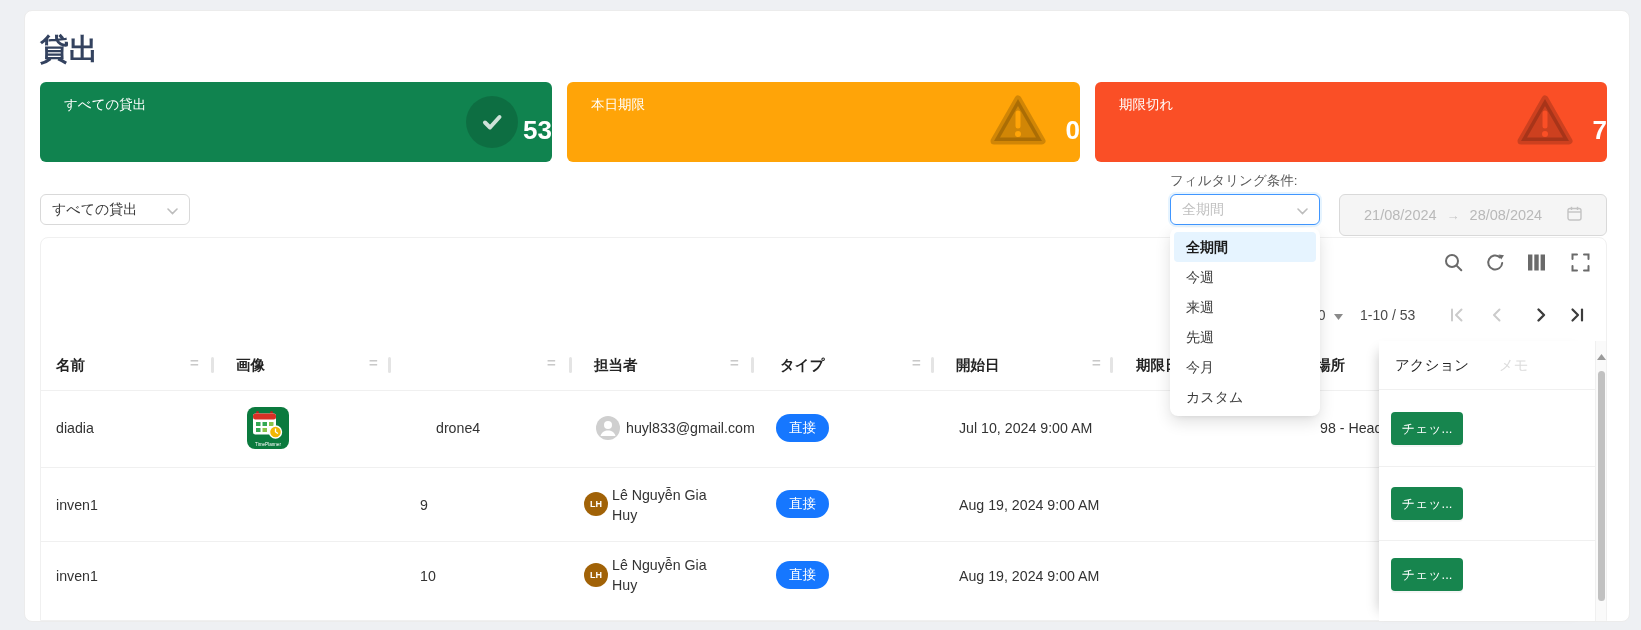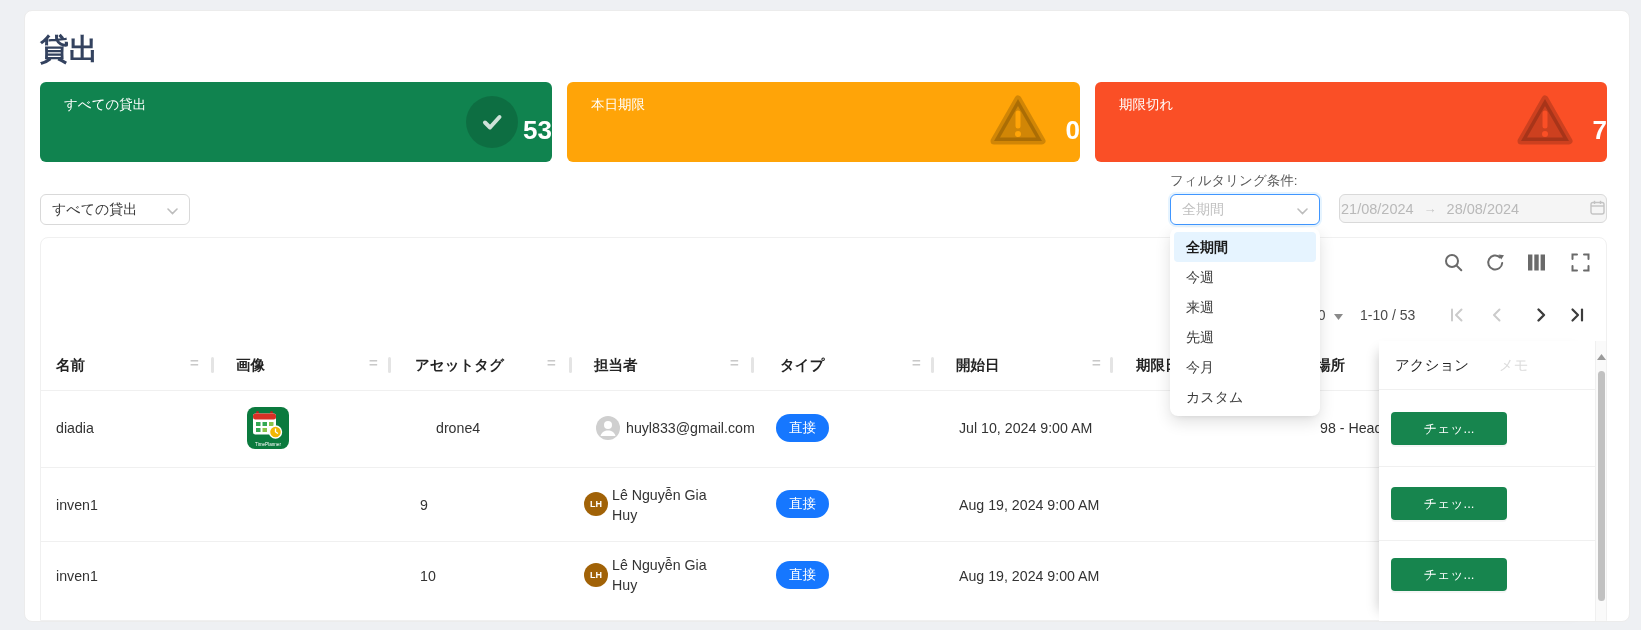--- a/index.html
+++ b/index.html
@@ -24,23 +24,23 @@
     display:flex; align-items:center; justify-content:center; }
 
   
   .sel { position:absolute; top:194px; height:31px; background:#fff; border:1px solid #d9d9d9;
     border-radius:6px; display:flex; align-items:center; padding:0 11px; font-size:14px; color:#3a3a3a; }
   .sel .grow { flex:1; }
   .loan-sel { left:40px; width:150px; }
   .period-label { position:absolute; left:1170px; top:172px; font-size:13.5px; color:#595959; }
   .period-sel { left:1170px; width:150px; border:1.5px solid #4096ff; box-shadow:0 0 0 2px rgba(5,145,255,.10); }
   .placeholder { color:#bfbfbf; }
-  .range-picker { position:absolute; left:1339px; top:194px; width:268px; height:29px; background:#f5f5f5;
+  .range-picker { position:absolute; left:1339px; top:194px; width:268px; height:42px; background:#f5f5f5;
     border:1px solid #d9d9d9; border-radius:6px; display:flex; align-items:center; gap:10px;
-    padding:0 1px; font-size:14.5px; color:#b9b9b9; }
+    padding:0 24px; font-size:14.5px; color:#b9b9b9; }
   .range-picker .arrow { color:#c6c6c6; font-size:13px; }
   .range-picker .cal { margin-left:auto; }
 
   
   .dropdown { position:absolute; left:1170px; top:228px; width:150px; background:#fff; border-radius:8px;
     box-shadow:0 6px 16px rgba(0,0,0,0.12), 0 3px 6px -4px rgba(0,0,0,0.12); padding:4px; z-index:40; }
   .dd-item { height:30px; line-height:30px; padding:0 12px; font-size:14px; color:#3c3c3c; border-radius:4px; cursor:pointer; }
   .dd-item.selected { background:#e6f4ff; font-weight:700; color:#1a1a1a; }
 
   
@@ -68,21 +68,21 @@
   .clipw { overflow:hidden; width:141px; }
 
   
   .fixed-panel { position:absolute; left:1379px; top:341px; width:216px; height:280px; background:#fff;
     z-index:6; box-shadow:-10px 0 12px -10px rgba(0,0,0,0.22); }
   .fp-header { height:49px; line-height:49px; border-bottom:1px solid #f0f0f0; position:relative;
     font-size:14.5px; font-weight:400; }
   .fp-header .act { position:absolute; left:16px; color:#242424; }
   .fp-header .memo { position:absolute; left:120px; color:#dcdcdc; }
   .fp-row { position:relative; border-bottom:1px solid #f0f0f0; }
-  .btn-check { position:absolute; left:12px; width:116px; height:33px; border:none; border-radius:4px;
+  .btn-check { position:absolute; left:12px; width:72px; height:33px; border:none; border-radius:4px;
     background:#17854E; color:#fff; font-size:13px; font-family:inherit; cursor:pointer;
     box-shadow:0 2px 0 rgba(0,0,0,0.04); }
 
   
   .vscroll { position:absolute; left:1595px; top:341px; width:11px; height:280px; background:#fafafa;
     border-left:1px solid #f0f0f0; z-index:7; }
   .vscroll .up { position:absolute; left:1px; top:5px; }
   .vscroll .thumb { position:absolute; left:2px; top:30px; width:7px; height:230px; background:#c1c1c1; border-radius:4px; }
 </style>
 </head>
@@ -213,21 +213,20 @@
   </div>
   <div class="pag-icon" style="left:1568px;">
     <svg width="18" height="18" viewBox="0 0 18 18" fill="none" stroke="#3c3c3c" stroke-width="2.2" stroke-linecap="round" stroke-linejoin="round">
         <path d="M4.5 3.5L10 9l-5.5 5.5"></path>
         <line x1="14" y1="3.5" x2="14" y2="14.5"></line>
       </svg>
   </div>
 
   <div class="th" style="left:56px;">名前</div>
   <div class="th" style="left:236px;">画像</div>
-  <div class="th" style="left:415px;">アセットタグ</div>
   <div class="th" style="left:594px;">担当者</div>
   <div class="th" style="left:780px;">タイプ</div>
   <div class="th" style="left:956px;">開始日</div>
   <div class="th" style="left:1136px;">期限日</div>
   <div class="th" style="left:1316px;">場所</div>
 
   <div class="th-filter" style="left:190px;">=</div>
   <div class="th-filter" style="left:369px;">=</div>
   <div class="th-filter" style="left:547px;">=</div>
   <div class="th-filter" style="left:730px;">=</div>

